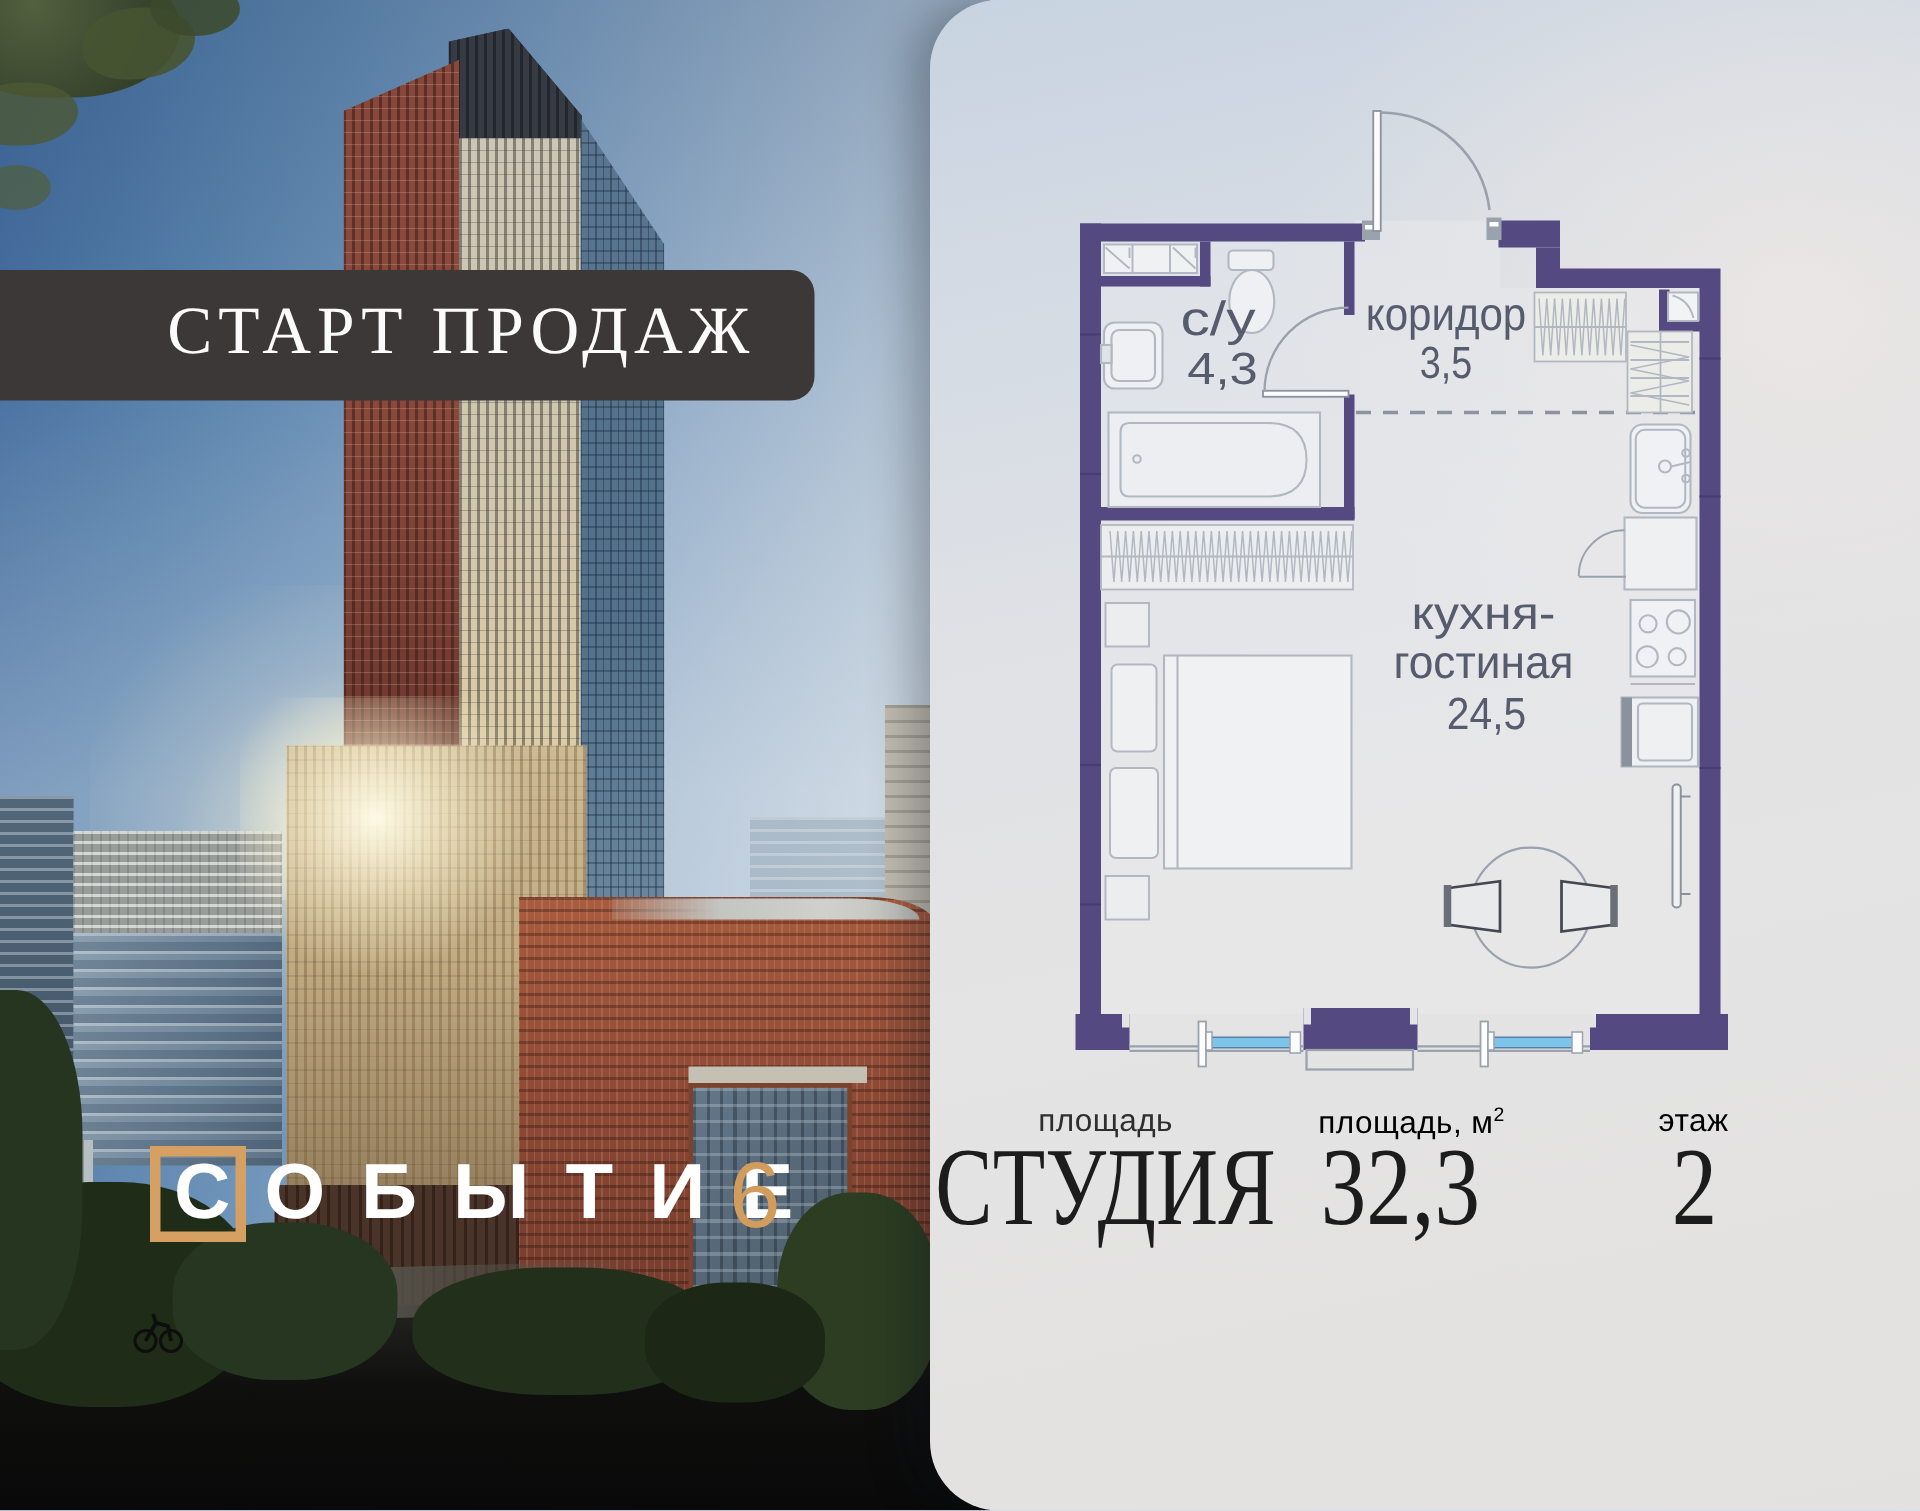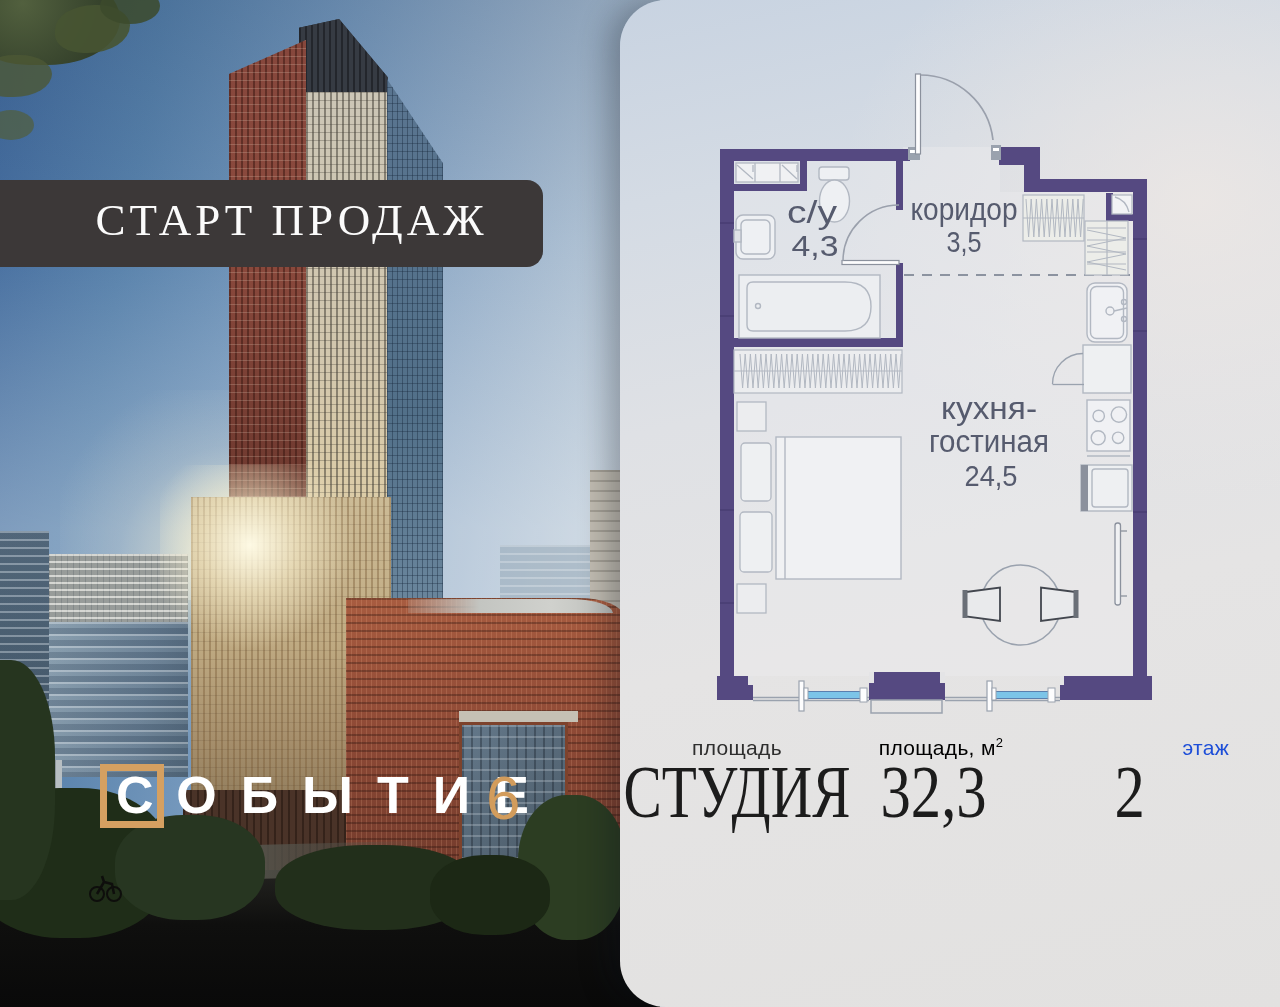--- a/index.html
+++ b/index.html
@@ -90,21 +90,21 @@
   <div class="abs" style="left:88px;top:872px;width:34px;height:30px;">
     <svg width="34" height="30">
         <circle cx="9" cy="22" r="7" fill="none" stroke="#0e0e0c" stroke-width="2"></circle>
         <circle cx="26" cy="22" r="7" fill="none" stroke="#0e0e0c" stroke-width="2"></circle>
         <path d="M9 22 L16 10 L24 12 L26 22 M16 10 L14 4" stroke="#0e0e0c" stroke-width="2.5" fill="none"></path>
       </svg>
   </div>
 
   <div class="abs" style="left:0;top:180px;width:543px;height:87px;background:#3c3838;border-radius:0 16px 16px 0;"></div>
 
-  <div class="abs" style="left:20px;top:177px;width:543px;height:87px;line-height:87px;font-family:'Liberation Serif',serif;font-size:45px;color:#fbfbfb;text-align:center;letter-spacing:4px;">СТАРТ ПРОДАЖ</div>
+  <div class="abs" style="left:36px;top:177px;width:543px;height:87px;line-height:87px;font-family:'Liberation Serif',serif;font-size:45px;color:#fbfbfb;text-align:center;letter-spacing:4px;">СТАРТ ПРОДАЖ</div>
 
   <div class="abs" style="left:100px;top:764px;width:64px;height:64px;border:7px solid #d5a061;box-sizing:border-box;"></div>
   <div class="abs" style="left:116px;top:764px;width:420px;height:64px;color:#ffffff;font-weight:bold;font-size:52px;line-height:62px;letter-spacing:24px;">СОБЫТИЕ</div>
 
   <div class="abs" style="left:486px;top:769px;width:40px;height:60px;color:#d29c5c;font-weight:500;font-size:62px;line-height:58px;">6</div>
 
   <div class="abs" style="left:620px;top:0;width:680px;height:1007px;border-radius:46px 0 0 46px;background:
       radial-gradient(ellipse 600px 500px at 85% 20%,rgba(238,232,228,0.8) 0%,rgba(238,232,228,0) 60%),
       linear-gradient(168deg,#c8d3e1 0%,#d4dbe4 18%,#dfe1e5 38%,#e5e4e4 60%,#e2e1e0 100%);box-shadow:-12px 0 30px rgba(10,15,25,0.3);"></div>
 
@@ -339,17 +339,17 @@
   </svg>
 
   <div class="abs" style="left:637px;top:736px;width:200px;text-align:center;font-size:21px;color:#2e2e2e;letter-spacing:0.3px;">площадь</div>
 
   <div class="abs" style="left:618px;top:750px;width:307px;text-align:center;font-family:'Liberation Serif',serif;font-size:74px;color:#1c1c1c;transform:scaleX(0.775);transform-origin:0 0;white-space:nowrap;">СТУДИЯ</div>
 
   <div class="abs" style="left:841px;top:735px;width:200px;text-align:center;font-size:21px;color:#000000;letter-spacing:0.3px;">площадь, м<sup style="font-size:13px;">2</sup></div>
 
   <div class="abs" style="left:868px;top:750px;width:160px;text-align:center;font-family:'Liberation Serif',serif;font-size:74px;color:#1c1c1c;transform:scaleX(0.82);transform-origin:0 0;white-space:nowrap;">32,3</div>
 
-  <div class="abs" style="left:1029px;top:736px;width:200px;text-align:right;font-size:21px;color:#1d4ed8;letter-spacing:0.3px;">этаж</div>
+  <div class="abs" style="left:1029px;top:736px;width:200px;text-align:center;font-size:21px;color:#000000;letter-spacing:0.3px;">этаж</div>
 
   <div class="abs" style="left:1105px;top:750px;width:60px;text-align:center;font-family:'Liberation Serif',serif;font-size:74px;color:#1c1c1c;transform:scaleX(0.82);transform-origin:0 0;white-space:nowrap;">2</div>
 
 </div>
 
 </body></html>

